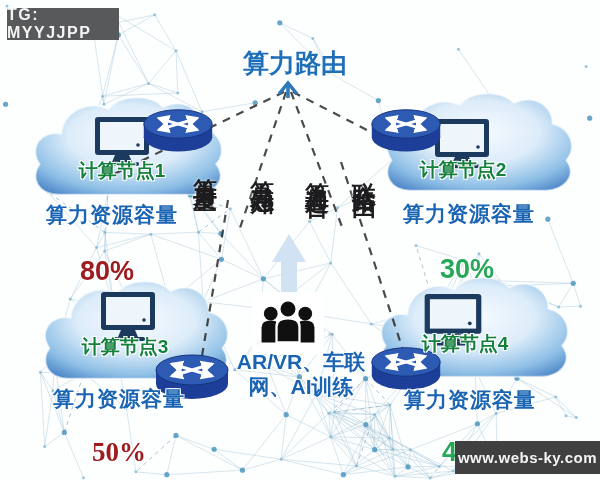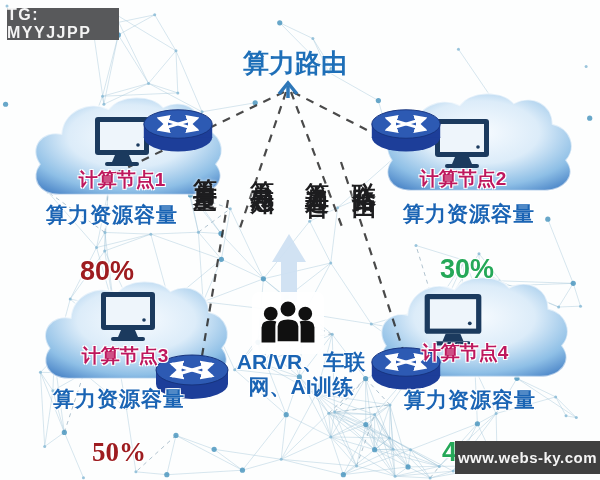--- a/index.html
+++ b/index.html
@@ -16,23 +16,22 @@
   .title{
     color:#1e6fb8;font-size:26px;font-weight:bold;text-align:center;
     text-shadow:0 0 3px rgba(255,255,255,.9);
   }
   .pillar{
     writing-mode:vertical-rl;text-orientation:upright;
     font-size:24px;font-weight:bold;color:#1d1d1f;letter-spacing:4px;
     text-shadow:0 0 3px rgba(255,255,255,.85);
   }
   .node-label{
-    width:130px;text-align:center;font-size:19px;font-weight:bold;color:#be185d;
+    width:130px;text-align:center;font-size:19px;font-weight:bold;color:#15803d;
     text-shadow:-1px -1px 0 #fff,1px -1px 0 #fff,-1px 1px 0 #fff,1px 1px 0 #fff;
-    margin-top:9px;
   }
   .cap-label{
     width:160px;text-align:center;font-size:21px;font-weight:bold;color:#1a64b4;
     text-shadow:-1px -1px 0 rgba(255,255,255,.9),1px -1px 0 rgba(255,255,255,.9),
                 -1px 1px 0 rgba(255,255,255,.9),1px 1px 0 rgba(255,255,255,.9);
     letter-spacing:1px;
   }
   .cap-value{
     width:120px;text-align:center;font-size:27px;font-weight:bold;
     text-shadow:-1px -1px 0 rgba(255,255,255,.9),1px -1px 0 rgba(255,255,255,.9),

